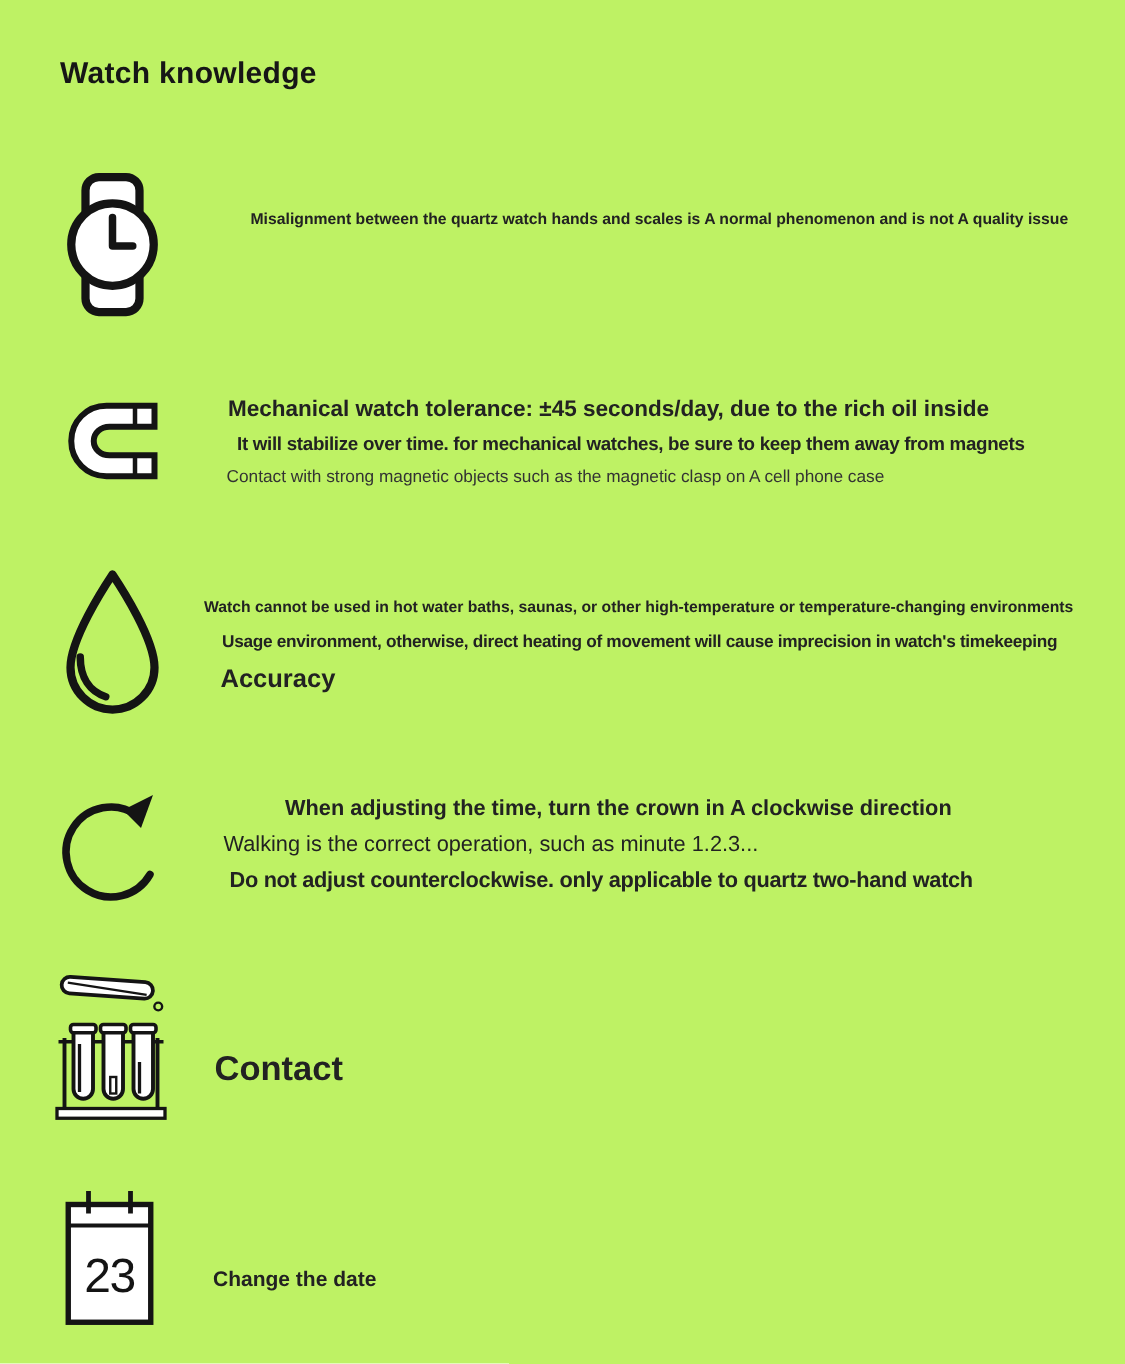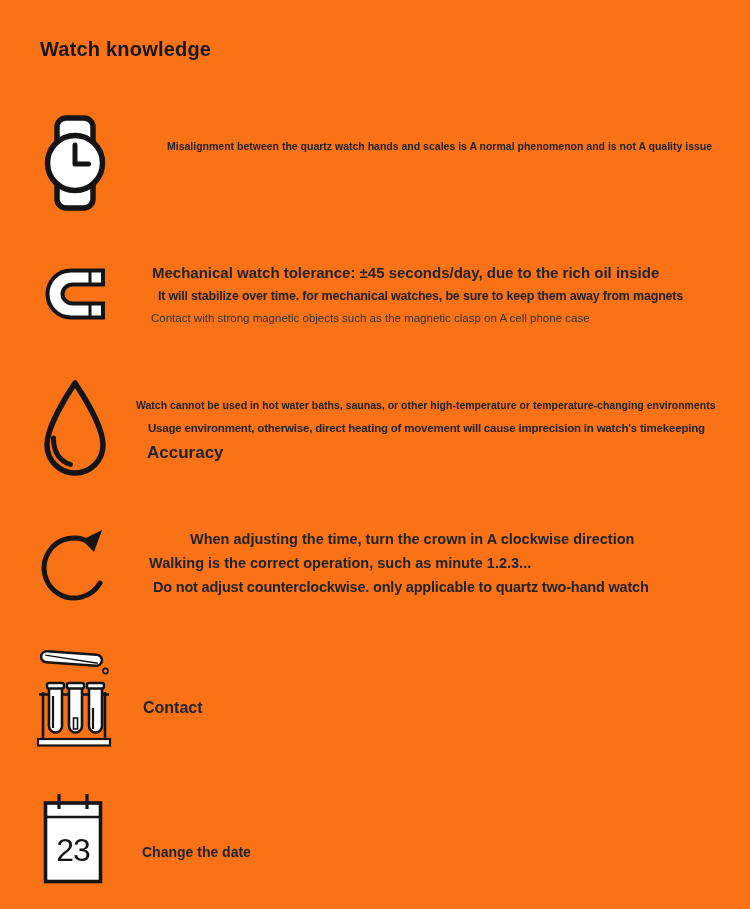--- a/index.html
+++ b/index.html
@@ -1,20 +1,20 @@
 <!DOCTYPE html>
 <html><head>
 <meta charset="utf-8">
 <style>
   html, body { margin: 0; padding: 0; background: #ffffff; }
   .page {
     position: relative;
     width: 750px;
     height: 909px;
-    background: #f97316;
+    background: #bef264;
     font-family: "Liberation Sans", sans-serif;
     color: #1c1c1c;
     overflow: hidden;
   }
   .title {
     position: absolute;
     left: 40px; top: 38px;
     margin: 0;
     font-size: 20px;
     font-weight: 700;
@@ -59,21 +59,21 @@
   </svg>
   <div class="ln" style="left:136px; top:399px; font-size:10.5px; font-weight:700;">Watch cannot be used in hot water baths, saunas, or other high-temperature or temperature-changing environments</div>
   <div class="ln" style="left:148px; top:422px; font-size:11.5px; font-weight:700; letter-spacing:-0.2px;">Usage environment, otherwise, direct heating of movement will cause imprecision in watch's timekeeping</div>
   <div class="ln" style="left:147px; top:443px; font-size:17px; font-weight:700;">Accuracy</div>
 
   <svg class="icon" style="left:38px; top:524px;" width="72" height="82" viewBox="0 0 72 82">
     <path d="M53.2 19.4 A30 30 0 1 0 62 59" fill="none" stroke="#141414" stroke-width="5" stroke-linecap="round"></path>
     <polygon points="64,6 44,16 56,28" fill="#141414"></polygon>
   </svg>
   <div class="ln" style="left:190px; top:531px; font-size:14.5px; font-weight:700;">When adjusting the time, turn the crown in A clockwise direction</div>
-  <div class="ln" style="left:149px; top:555px; font-size:14.5px; font-weight:700;">Walking is the correct operation, such as minute 1.2.3...</div>
+  <div class="ln" style="left:149px; top:555px; font-size:14.5px; font-weight:400;">Walking is the correct operation, such as minute 1.2.3...</div>
   <div class="ln" style="left:153px; top:579px; font-size:14.5px; font-weight:700; letter-spacing:-0.2px;">Do not adjust counterclockwise. only applicable to quartz two-hand watch</div>
 
   <svg class="icon" style="left:36px; top:646px;" width="76" height="102" viewBox="0 0 76 102">
 
     <g transform="rotate(4 36 13)">
       <rect x="5" y="7" width="61" height="11" rx="5.5" fill="#ffffff" stroke="#141414" stroke-width="2.5"></rect>
       <line x1="9" y1="11" x2="62" y2="15.5" stroke="#141414" stroke-width="1.5"></line>
     </g>
     <circle cx="69.5" cy="25" r="2.6" fill="none" stroke="#141414" stroke-width="1.6"></circle>
 
@@ -88,21 +88,21 @@
     <path d="M33 42 V80 A6.5 6.5 0 0 0 46 80 V42" fill="#ffffff" stroke="#141414" stroke-width="2.6"></path>
     <rect x="31" y="37" width="17" height="5.5" rx="2" fill="#ffffff" stroke="#141414" stroke-width="2.4"></rect>
     <rect x="37.5" y="72" width="4" height="11" fill="none" stroke="#141414" stroke-width="1.6"></rect>
 
     <path d="M53 42 V80 A6.5 6.5 0 0 0 66 80 V42" fill="#ffffff" stroke="#141414" stroke-width="2.6"></path>
     <rect x="51" y="37" width="17" height="5.5" rx="2" fill="#ffffff" stroke="#141414" stroke-width="2.4"></rect>
     <line x1="57" y1="62" x2="57" y2="83" stroke="#141414" stroke-width="2.2"></line>
 
     <rect x="2" y="93" width="72" height="6.5" fill="#ffffff" stroke="#141414" stroke-width="2.2"></rect>
   </svg>
-  <div class="ln" style="left:143px; top:699px; font-size:16px; font-weight:700;">Contact</div>
+  <div class="ln" style="left:143px; top:699px; font-size:23px; font-weight:700;">Contact</div>
 
   <svg class="icon" style="left:42px; top:792px;" width="62" height="93" viewBox="0 0 62 93">
     <rect x="3.5" y="11" width="55" height="78.5" fill="#ffffff" stroke="#141414" stroke-width="3.6"></rect>
     <line x1="3.5" y1="25" x2="58.5" y2="25" stroke="#141414" stroke-width="2.6"></line>
     <line x1="17" y1="2" x2="17" y2="17" stroke="#141414" stroke-width="3.2"></line>
     <line x1="45" y1="2" x2="45" y2="17" stroke="#141414" stroke-width="3.2"></line>
     <text x="31" y="69" text-anchor="middle" font-family="Liberation Sans, sans-serif" font-size="32" font-weight="400" letter-spacing="-1" fill="#141414">23</text>
   </svg>
   <div class="ln" style="left:142px; top:844px; font-size:14px; font-weight:700;text-align:center;">Change the date</div>
 

